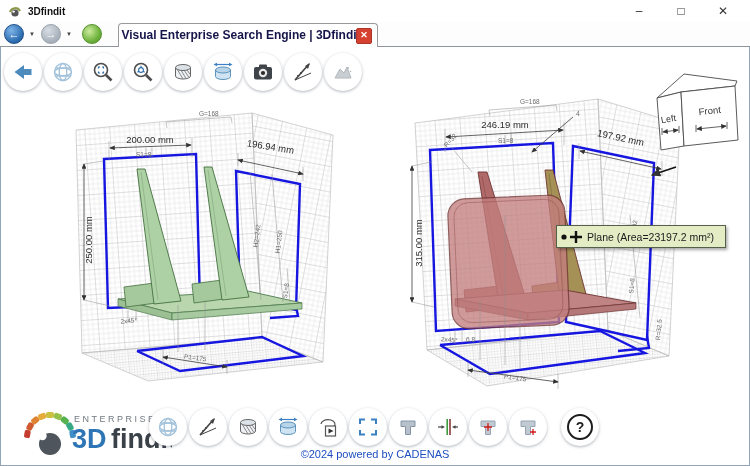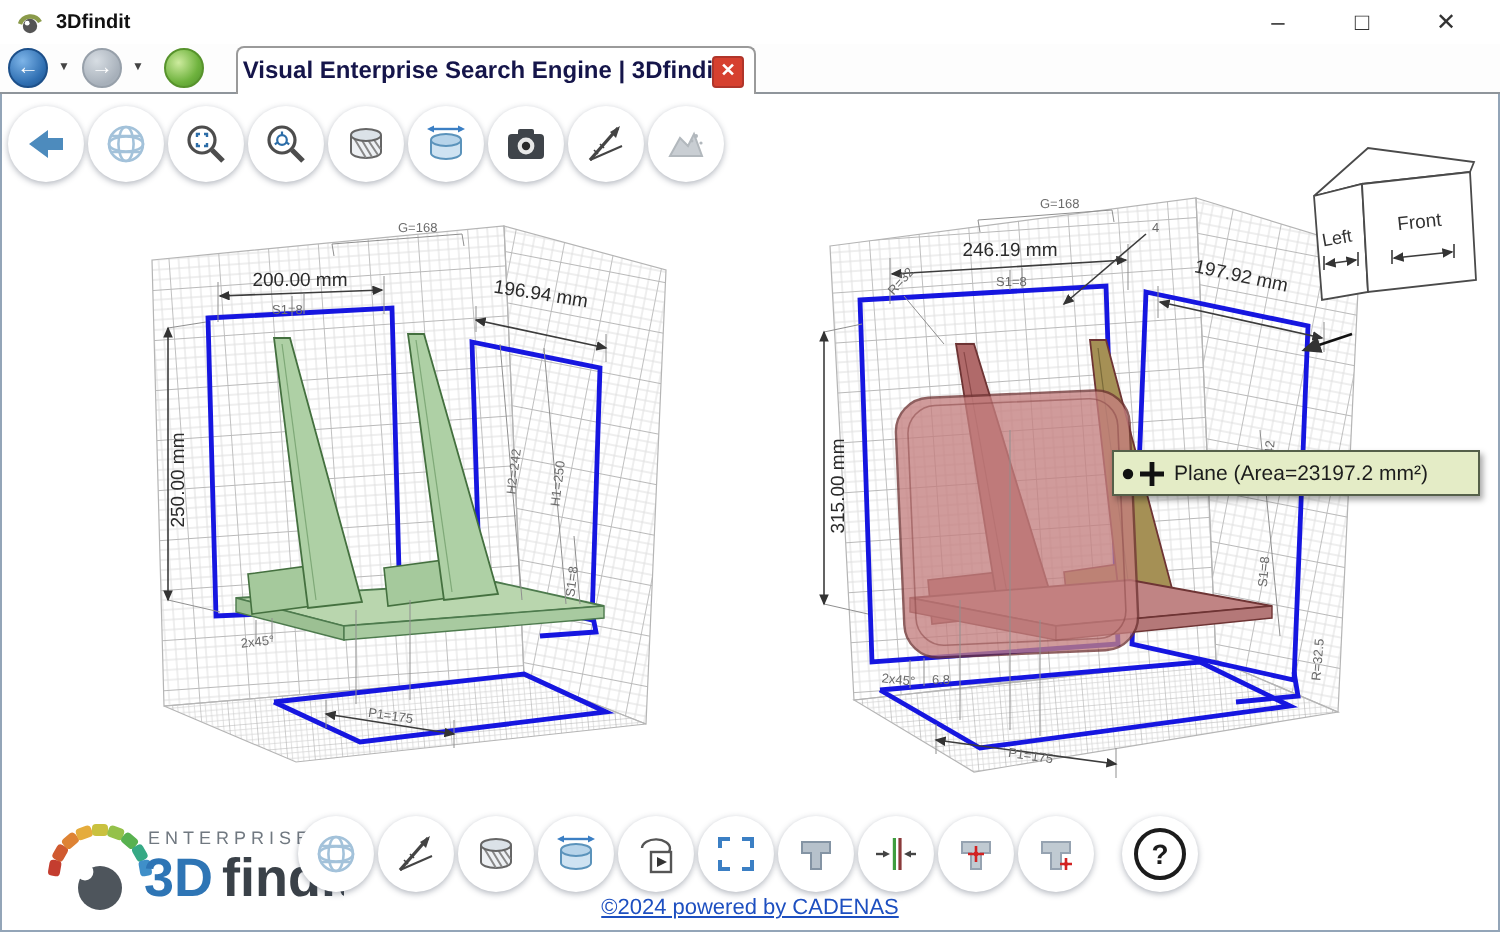--- a/index.html
+++ b/index.html
@@ -32,36 +32,36 @@
   
   .scene{position:absolute;top:46px;left:0;}
   .blue{fill:none;stroke:#1616e0;stroke-width:2.4;stroke-linejoin:miter;}
   .dim{stroke:#3c3c3c;stroke-width:0.8;fill:none;}
   .ext{stroke:#8f8f8f;stroke-width:0.5;fill:none;}
   .dtxt{fill:#2b2b2b;font-size:9.5px;font-family:"Liberation Sans",sans-serif;}
   .stxt{fill:#6b6b6b;font-size:6.5px;font-family:"Liberation Sans",sans-serif;}
 
   .tooltip{position:absolute;left:556px;top:225px;height:21px;display:flex;align-items:center;
            background:#e4ecc6;border:1px solid #55604a;box-shadow:1.5px 2px 3px rgba(0,0,0,.35);
-           padding:0 25px 0 2px;font-size:10.5px;color:#1c1c1c;white-space:nowrap;z-index:5;}
+           padding:0 11px 0 2px;font-size:10.5px;color:#1c1c1c;white-space:nowrap;z-index:5;}
 
   
   .toolbar{position:absolute;display:flex;z-index:6;}
   .toolbar.top{top:53px;left:4px;}
   .toolbar.bottom{top:408px;left:149px;}
   .icon-btn{width:38px;height:38px;border-radius:50%;background:#fff;margin-right:2px;
             box-shadow:0 1px 3px rgba(60,70,90,.4);display:flex;align-items:center;justify-content:center;cursor:pointer;}
   .icon-btn.gap{margin-left:12px;}
   .help-glyph{width:22px;height:22px;border:2.5px solid #1c1c1c;border-radius:50%;font-size:14px;font-weight:bold;
               color:#1c1c1c;display:flex;align-items:center;justify-content:center;}
 
   
   .brand{position:absolute;left:12px;top:404px;z-index:4;}
   .copyright{position:absolute;top:448px;left:0;width:750px;text-align:center;font-size:11px;
-             color:#1d4fc0;text-decoration:underline;z-index:4;cursor:pointer;}
+             color:#1d4fc0;z-index:4;cursor:pointer;}
   .defs-svg{position:absolute;width:0;height:0;overflow:hidden;}
 </style>
 </head>
 <body>
 
 <svg class="defs-svg" aria-hidden="true">
   <defs>
     <symbol id="i-mesh" viewBox="0 0 24 24">
       <g fill="none" stroke="#a3c2da" stroke-width="1.3">
         <circle cx="12" cy="12" r="8.5"></circle>

